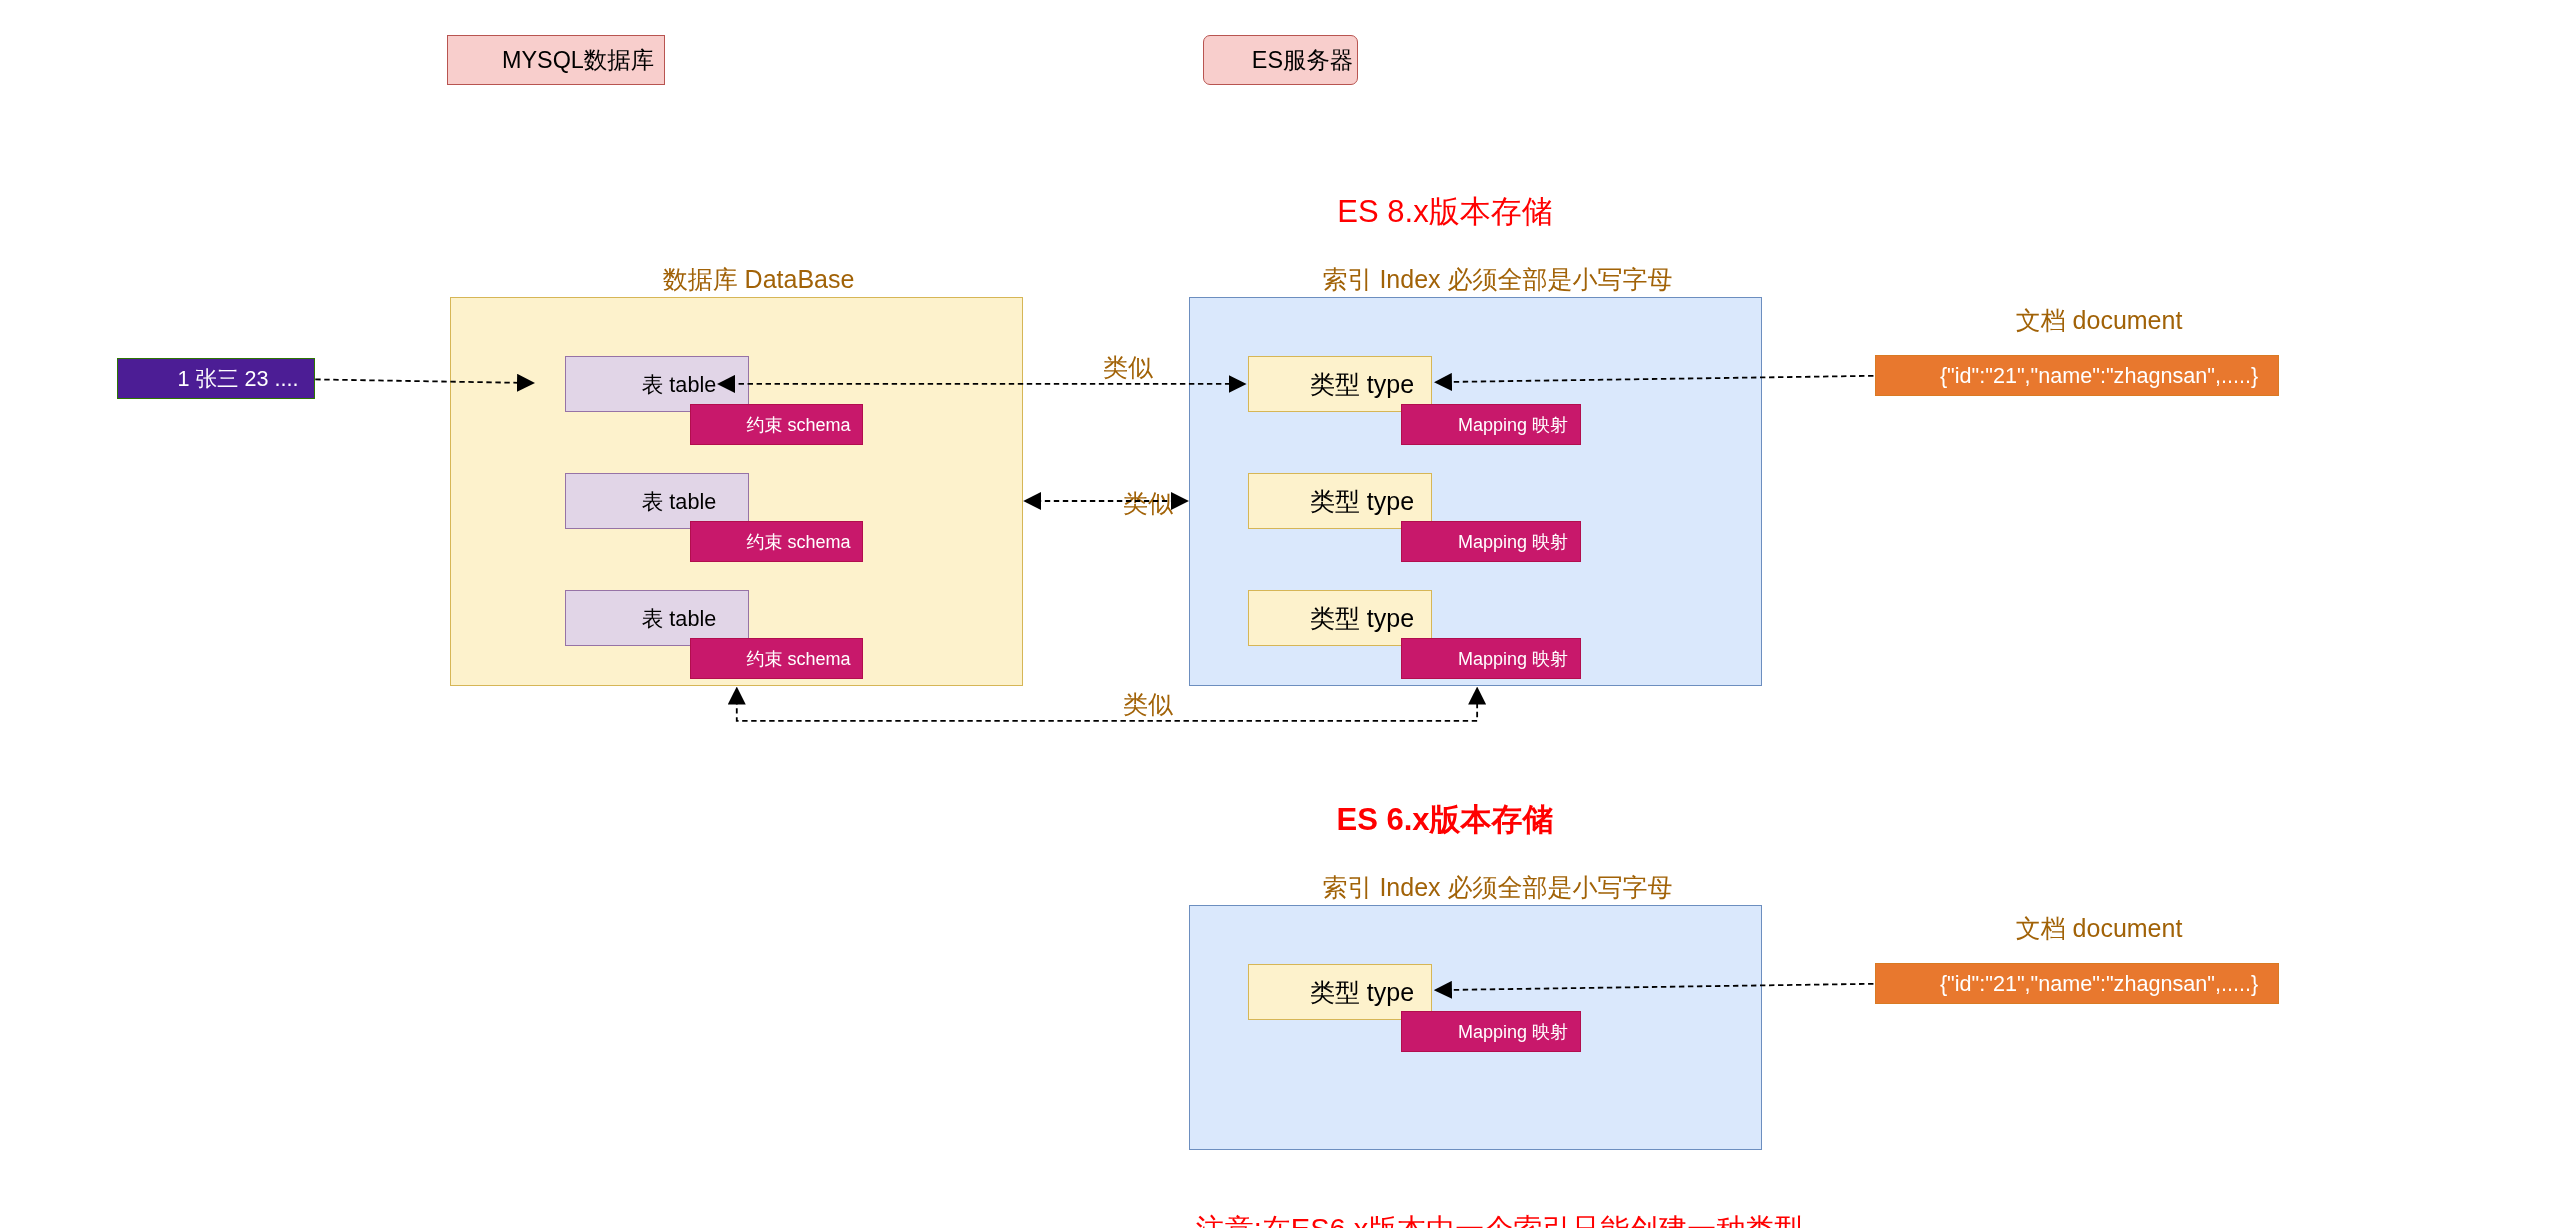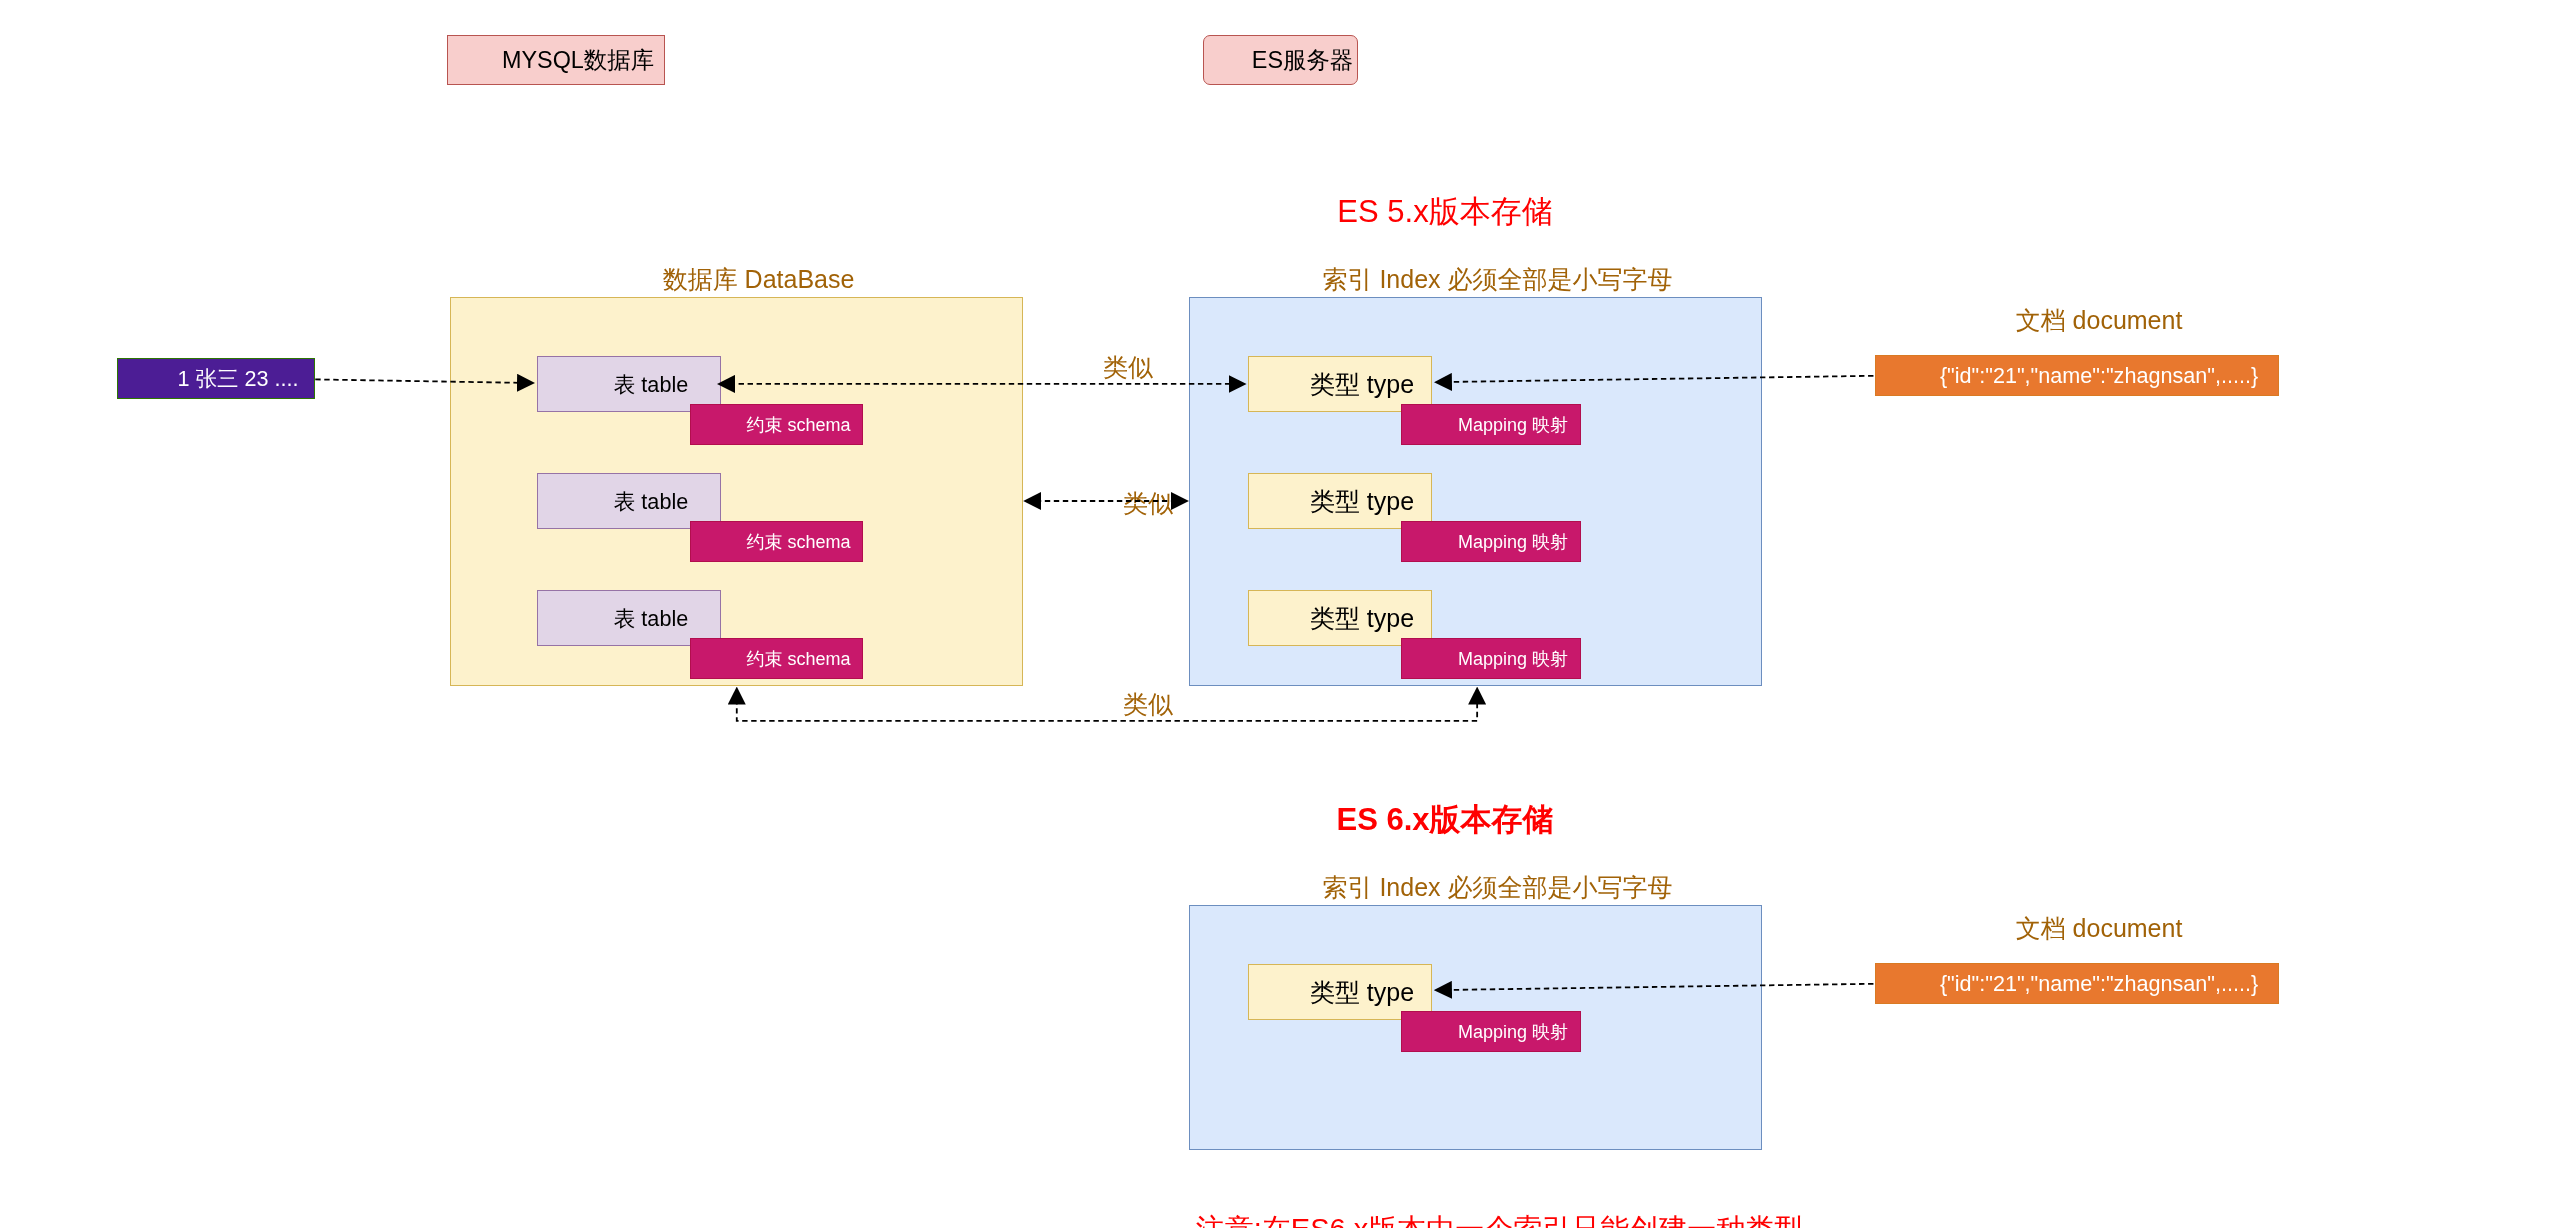--- a/index.html
+++ b/index.html
@@ -31,20 +31,21 @@
     }
     .blue-container {
       background: #dae8fc;
       border: 1.8px solid #6c8ebf;
     }
     .purple-box {
       background: #e1d5e7;
       border: 1.8px solid #9673a6;
       font-size: 21.6px;
       color: #000;
+      margin-left: 28px;
     }
     .yellow-box {
       background: #fdf2cc;
       border: 1.8px solid #d6b656;
       font-size: 25px;
       color: #000;
     }
     .magenta-box {
       background: #c8186b;
       border: 1.8px solid #b20e4e;
@@ -80,21 +81,21 @@
       height: 1229px;
       pointer-events: none;
     }
   </style>
 </head>
 <body>
 
 <div class="box pink-header" style="left:447px; top:35px; width:218px; height:50px;">MYSQL数据库</div>
 <div class="box pink-header" style="left:1203px; top:35px; width:155px; height:50px;border-radius:7px;">ES服务器</div>
 
-<div class="box red-title" style="left:1288px; top:189px; width:270px; height:45px;">ES 5.x版本存储</div>
+<div class="box red-title" style="left:1288px; top:189px; width:270px; height:45px;">ES 8.x版本存储</div>
 
 <div class="box black-label" style="left:450px; top:261px; width:573px; height:36px;">数据库 DataBase</div>
 <div class="yellow-container" style="position:absolute; left:450px; top:297px; width:573px; height:389px;"></div>
 
 <div class="box purple-box" style="left:537px; top:356px; width:184px; height:56px;">表 table</div>
 <div class="box magenta-box" style="left:690px; top:404px; width:173px; height:41px;">约束 schema</div>
 
 <div class="box purple-box" style="left:537px; top:473px; width:184px; height:56px;">表 table</div>
 <div class="box magenta-box" style="left:690px; top:521px; width:173px; height:41px;">约束 schema</div>
 

